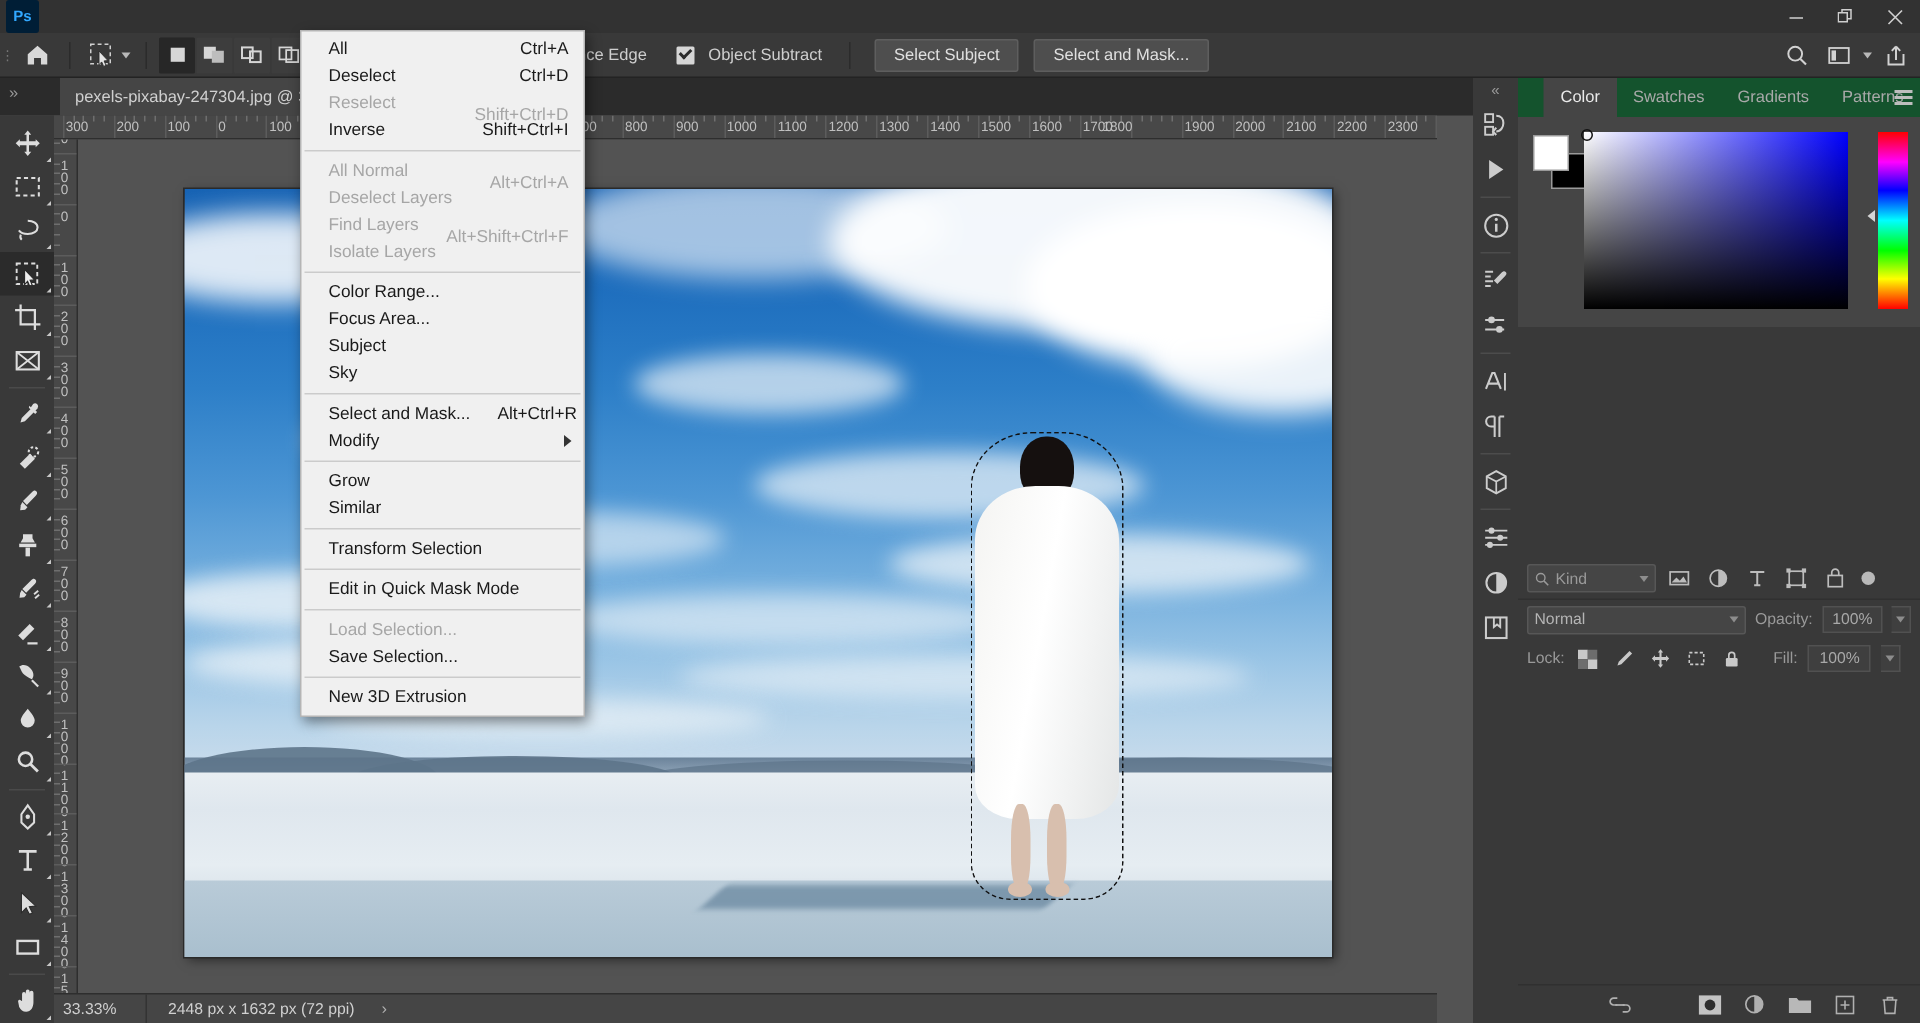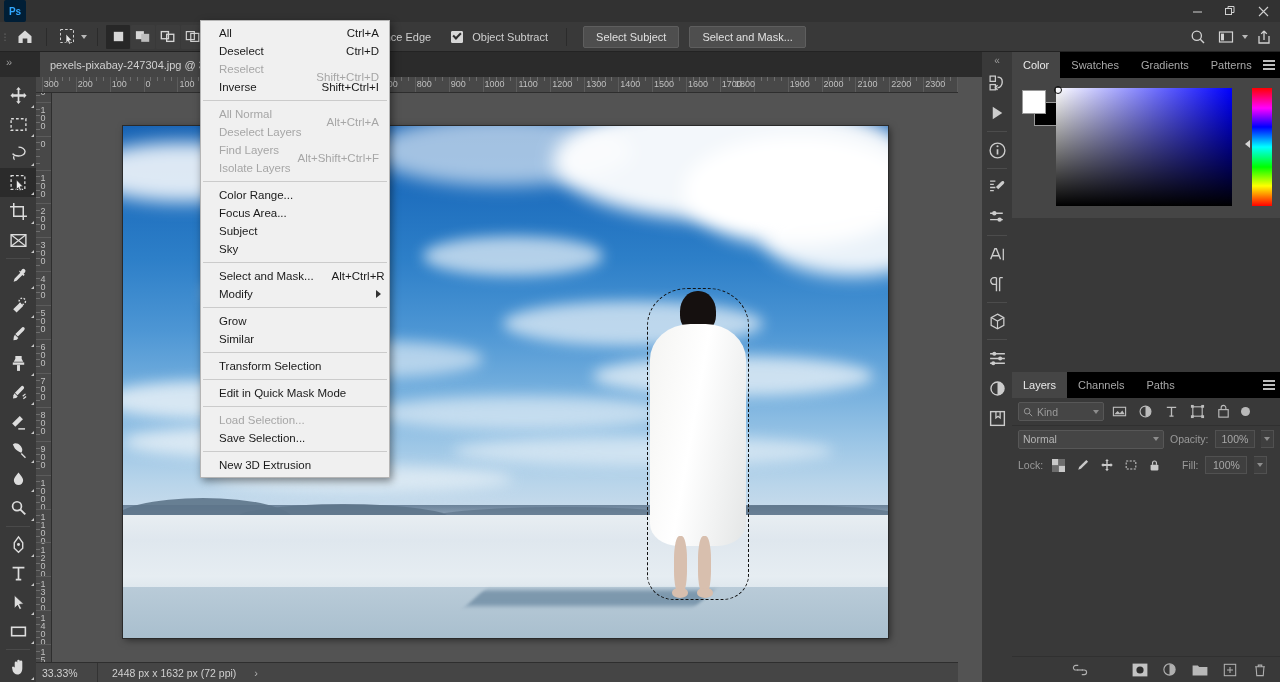--- a/index.html
+++ b/index.html
@@ -213,22 +213,23 @@
     position: absolute; right: 268px; top: 52px; width: 30px; bottom: 0;
     background: #393939;
   }
   .dock-collapse { height: 16px; display:flex;align-items:center;justify-content:center;color:#9a9a9a;font-size:10px; }
   .dock-icon { width: 30px; height: 30px; display:flex;align-items:center;justify-content:center;}
   .dock-sep { height: 1px; background: #4c4c4c; margin: 3px 5px; }
 
   
   .panels { position: absolute; right: 0; top: 52px; width: 268px; bottom: 0; background: #393939; }
   .panel-tabs {
-    display: flex; align-items: stretch; height: 26px; background: #000000;
+    display: flex; align-items: stretch; height: 26px; background: #14532d;
     position: relative;
+    justify-content: flex-end;
   }
   .ptab {
     padding: 0 11px; display: flex; align-items: center; font-size: 11px; color: #a9a9a9;
   }
   .ptab.active { background: #454545; color: #eaeaea; }
   .panel-menu {
     position: absolute; right: 5px; top: 0; height: 26px;
     display: flex; align-items: center; color: #b8b8b8;
   }
   .hamburger { width: 12px; }
@@ -1016,32 +1017,20 @@
         <div class="cp-fg"></div>
       </div>
       <div class="cp-field">
         <div class="cp-marker"></div>
       </div>
       <div class="cp-strip-m"></div>
       <div class="cp-strip"></div>
     </div>
 
     <div class="layers-panel">
-      <div class="panel-tabs" id="layers-tabs">
-        <div class="ptab active">Layers</div>
-          <div class="ptab">Channels</div>
-          <div class="ptab">Paths</div>
-          <div class="panel-menu">
-          <div class="hamburger">
-              <i></i>
-              <i></i>
-              <i></i>
-            </div>
-        </div>
-      </div>
 
       <div class="filter-row">
         <div class="kind-select">
           <svg width="10" height="10" viewBox="0 0 12 12">
               <circle cx="5" cy="5" r="3.4" fill="none" stroke="#9a9a9a" stroke-width="1.1"></circle>
               <path d="M7.5 7.5L11 11" stroke="#9a9a9a" stroke-width="1.2"></path>
             </svg>
           <span style="flex:1">Kind</span>
           <span class="caret" style="border-top-color:#8d8d8d"></span>
         </div>

